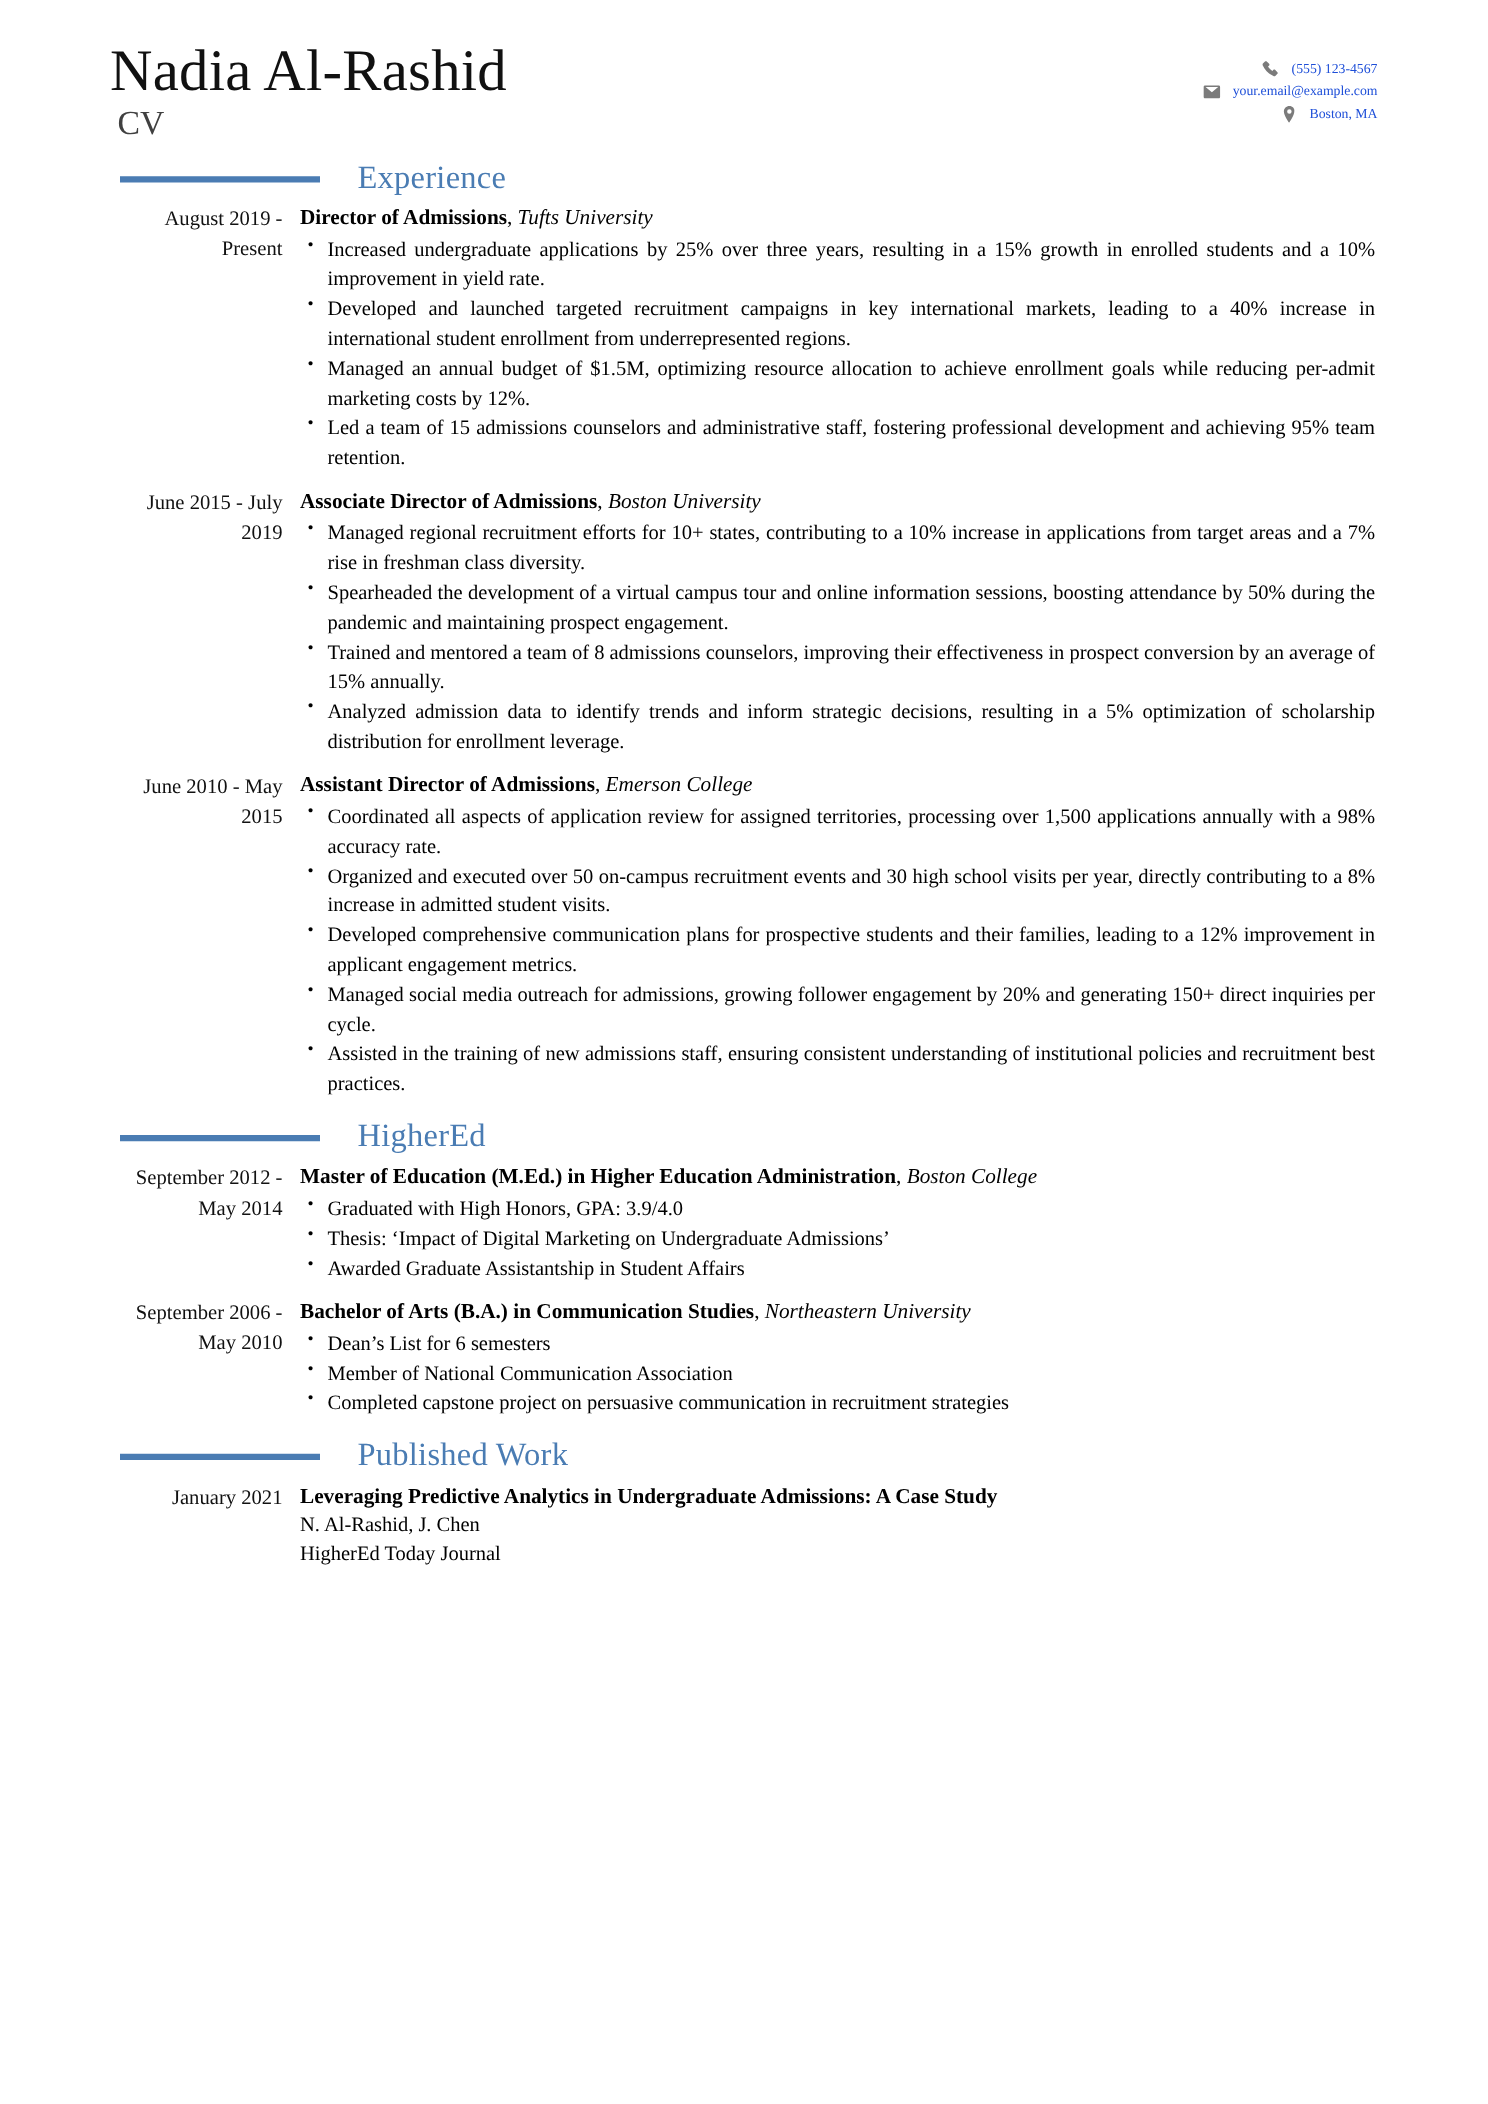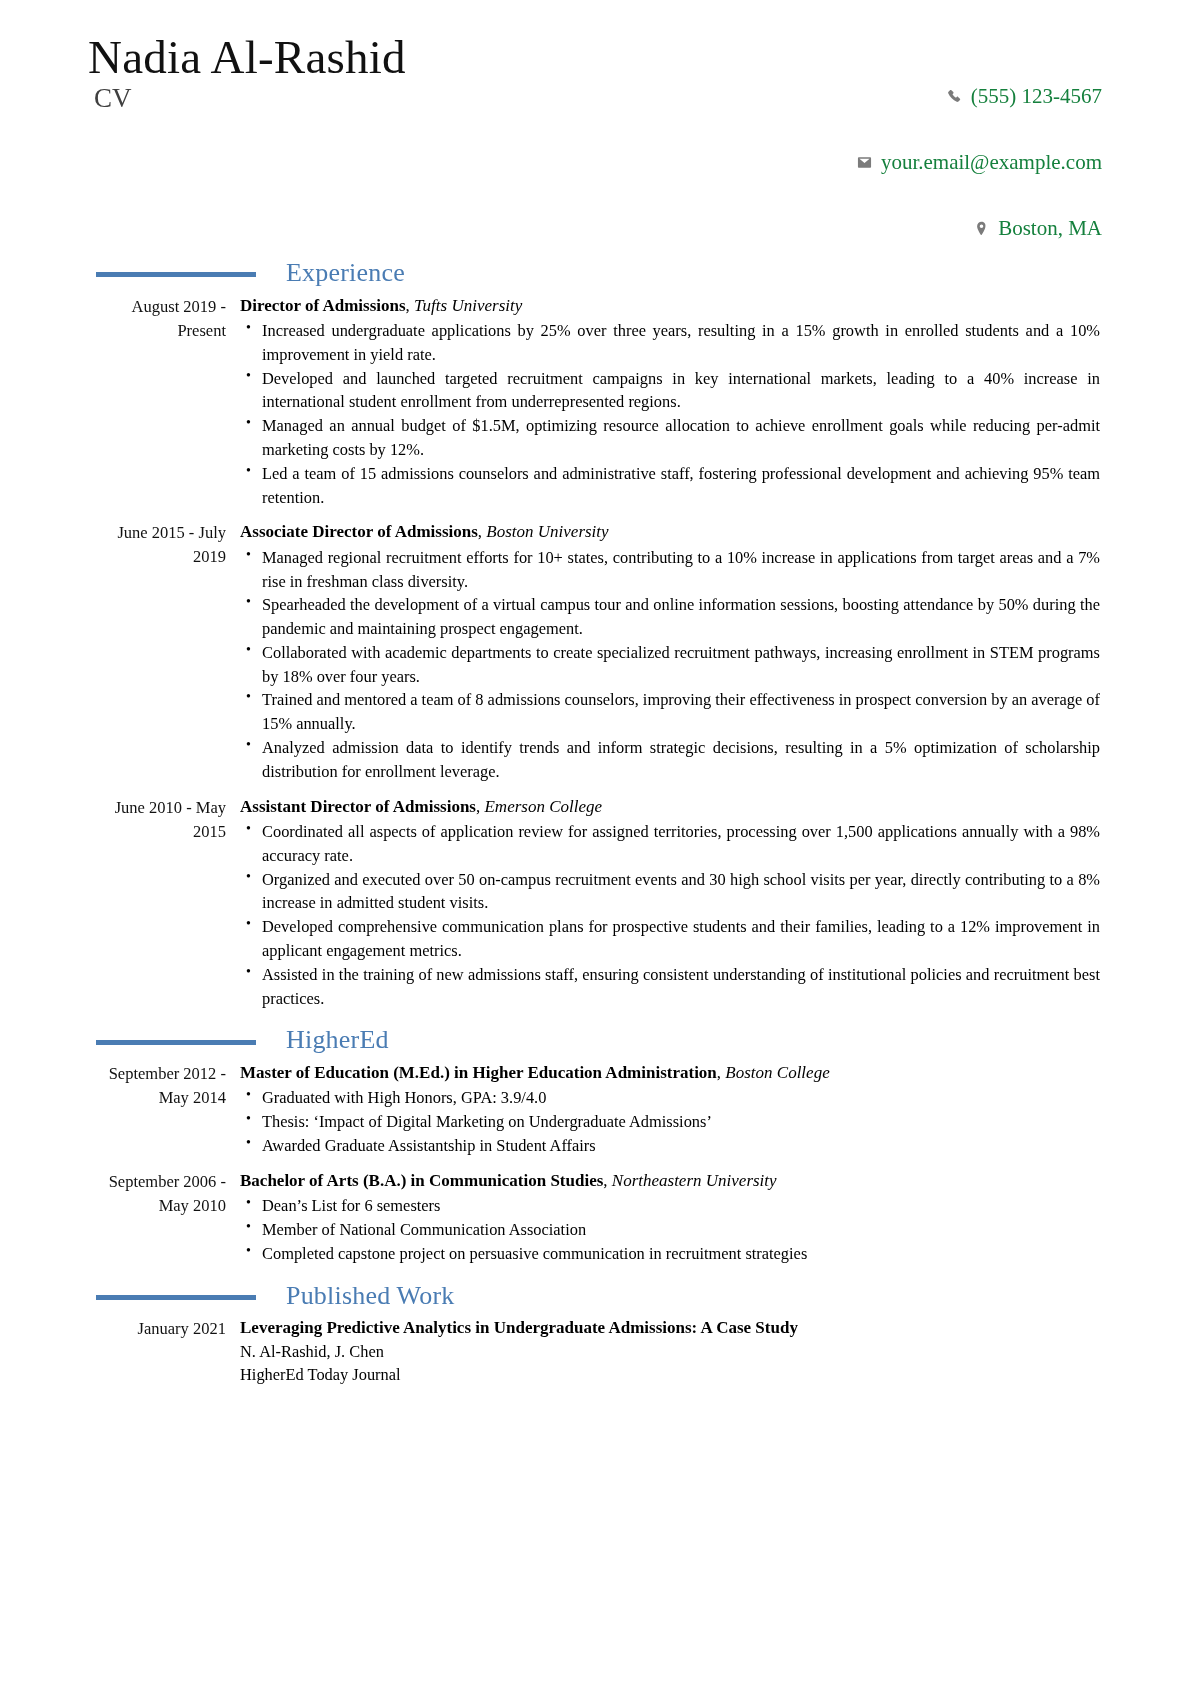--- a/index.html
+++ b/index.html
@@ -20,23 +20,22 @@
     font-size:47px; line-height:1.02; font-weight:400;
     letter-spacing:0.2px; white-space:nowrap; color:#111;
   }
   .subtitle {
     font-size:27px; color:#404040; line-height:1.1;
     margin-top:2px; margin-left:6px;
   }
   .contact { text-align:right; padding-top:13px; }
   .contact-row {
     display:flex; align-items:center; justify-content:flex-end;
-    gap:9px; color:#15803d; font-size:21px; line-height:1.62;
+    gap:9px; color:#1d4ed8; font-size:11px; line-height:1.62;
     white-space:nowrap;
-    margin-top:32px;
   }
   .ci { width:15px; height:15px; display:inline-block; flex:0 0 auto; }
   .ci svg { display:block; width:100%; height:100%; fill:#7b7b7b; }
 
   
   .section-head {
     display:flex; align-items:center; gap:30px;
     margin:14px 0 6px 0; padding-left:8px;
   }
   .section-rule {
@@ -145,37 +144,37 @@
 
     <div class="entry">
       <div class="date-col">June 2015 - July 2019</div>
       <div class="body-col">
         <div class="entry-title">
           <span>Associate Director of Admissions</span><span class="sep">, </span><span class="org">Boston University</span>
         </div>
         <ul class="bullets">
           <li>Managed regional recruitment efforts for 10+ states, contributing to a 10% increase in applications from target areas and a 7% rise in freshman class diversity.</li>
           <li>Spearheaded the development of a virtual campus tour and online information sessions, boosting attendance by 50% during the pandemic and maintaining prospect engagement.</li>
-          <li>Collaborated with academic departments to create specialized recruitment pathways, increasing enrollment in STEM programs by 18% over four years.</li>
           <li>Trained and mentored a team of 8 admissions counselors, improving their effectiveness in prospect conversion by an average of 15% annually.</li>
           <li>Analyzed admission data to identify trends and inform strategic decisions, resulting in a 5% optimization of scholarship distribution for enrollment leverage.</li>
         </ul>
       </div>
     </div>
 
     <div class="entry">
       <div class="date-col">June 2010 - May 2015</div>
       <div class="body-col">
         <div class="entry-title">
           <span>Assistant Director of Admissions</span><span class="sep">, </span><span class="org">Emerson College</span>
         </div>
         <ul class="bullets">
           <li>Coordinated all aspects of application review for assigned territories, processing over 1,500 applications annually with a 98% accuracy rate.</li>
           <li>Organized and executed over 50 on-campus recruitment events and 30 high school visits per year, directly contributing to a 8% increase in admitted student visits.</li>
           <li>Developed comprehensive communication plans for prospective students and their families, leading to a 12% improvement in applicant engagement metrics.</li>
+          <li>Managed social media outreach for admissions, growing follower engagement by 20% and generating 150+ direct inquiries per cycle.</li>
           <li>Assisted in the training of new admissions staff, ensuring consistent understanding of institutional policies and recruitment best practices.</li>
         </ul>
       </div>
     </div>
   </div>
 
   <div>
     <div class="section-head">
       <span class="section-rule"></span>
       <span class="section-title">HigherEd</span>

